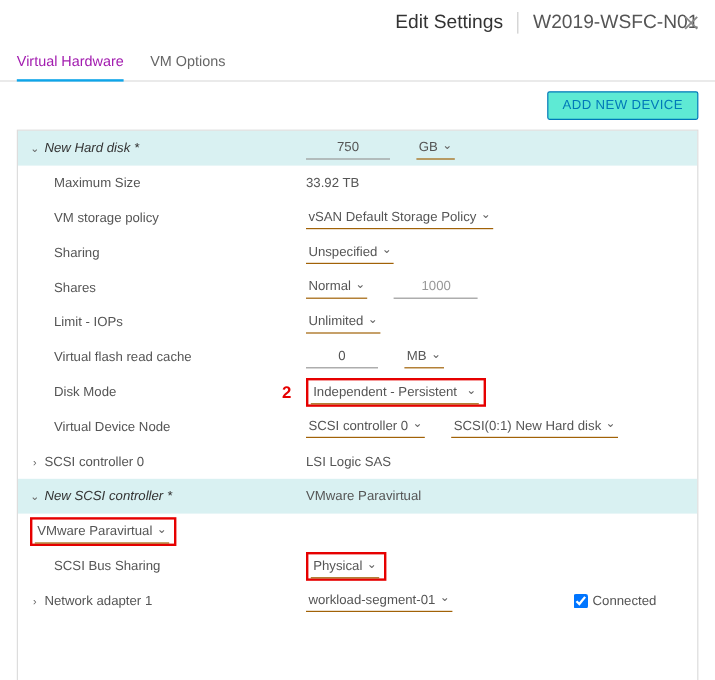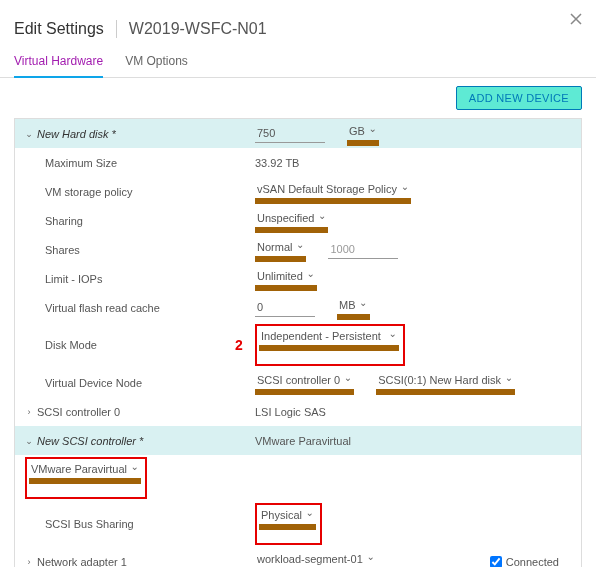--- a/index.html
+++ b/index.html
@@ -9,21 +9,22 @@
     color: #333;
     background: #fff;
     width: 596px;
     height: 567px;
     overflow: hidden;
   }
   .dialog { width: 596px; height: 567px; position: relative; }
   .header {
     display: flex;
     align-items: center;
-    padding: 20px 14px 4px 14px;
+    padding: 10px 14px 4px 14px;
+    justify-content: flex-end;
   }
   .header .title {
     font-size: 16px;
     font-weight: 400;
     color: #333;
   }
   .header .divider {
     width: 1px;
     height: 18px;
     background: #ccc;
@@ -115,58 +116,59 @@
   }
   .italic { font-style: italic; color:#333; }
   .input-text {
     border: none;
     border-bottom: 1px solid #999;
     background: transparent;
     font-size: 11px;
     padding: 3px 2px;
     width: 70px;
     color: #555;
+    text-align: center;
   }
   .input-text.wide { width: 60px; }
   .select {
     border: none;
-    border-bottom: 6px solid #a16207;
+    border-bottom: 1px solid #a16207;
     background: transparent;
     font-size: 11px;
     padding: 3px 14px 3px 2px;
     color: #555;
     position: relative;
     cursor: pointer;
     display: inline-flex;
     align-items: center;
   }
   .select::after {
     content: "⌄";
     position: absolute;
     right: 2px;
     top: 1px;
     font-size: 10px;
     color: #666;
   }
   .highlight-box {
     border: 2px solid #e60000;
-    padding: 1px 4px 13px 2px;
+    padding: 1px 4px 0 2px;
   }
   .annot {
     color: #e60000;
     font-weight: bold;
     font-size: 14px;
     margin-right: 6px;
   }
   .checkbox {
     display:inline-flex; align-items:center; gap:4px;
     font-size:11px; color:#555;
   }
   .checkbox input { width:12px; height:12px; }
-  .right-check { margin-left:auto; margin-right:12px;align-items:center; }
+  .right-check { margin-left:auto; margin-right:24px;align-items:center; }
   .gap { width:10px; }
   .muted { color:#999;}
 </style>
 </head>
 <body>
 
 <div class="dialog">
 
   <div class="header">
     <span class="title">Edit Settings</span>

